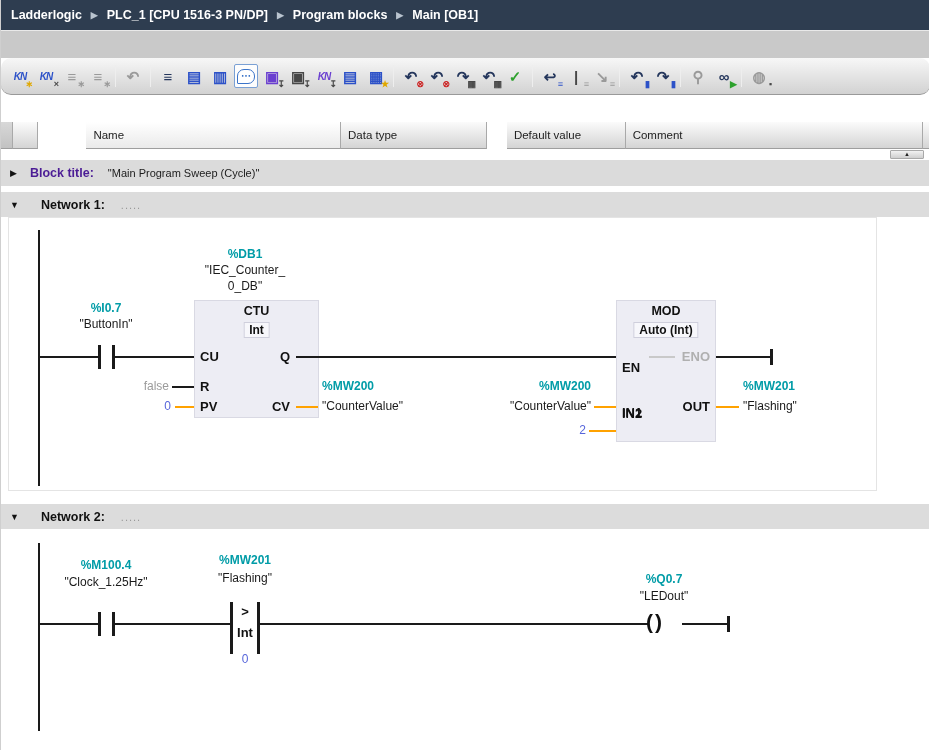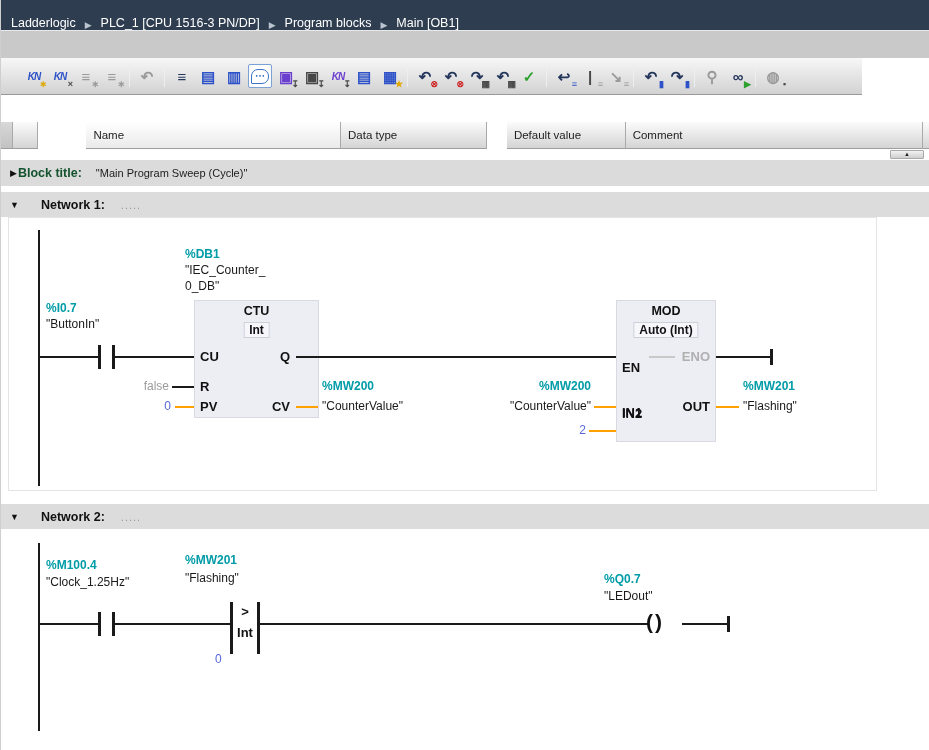--- a/index.html
+++ b/index.html
@@ -3,31 +3,31 @@
 <meta charset="utf-8">
 <style>
   * { margin:0; padding:0; box-sizing:border-box; }
   html,body { width:929px; height:750px; overflow:hidden; background:#fff;
               font-family:"Liberation Sans", sans-serif; }
   .app { position:absolute; inset:0; width:929px; height:750px; background:#fff;
          border-left:1px solid #cfcfcf; }
 
   
   .breadcrumb { position:absolute; left:0; top:0; width:929px; height:30px;
-    background:#2e3d50; color:#fff; display:flex; align-items:flex-end;
-    padding-left:10px; font-size:12.5px; font-weight:normal; }
+    background:#2e3d50; color:#fff; display:flex; align-items:center;
+    padding-left:10px; font-size:12.5px; font-weight:bold; }
   .bc-item { cursor:default; }
   .bc-sep { color:#b9c4cf; font-size:9px; margin:0 9px; }
 
   .graystrip { position:absolute; left:0; top:30px; width:929px; height:28px;
     background:#c9c9c9; border-top:1px solid #e9e9e9; }
 
-  .toolbar { position:absolute; left:0; top:58px; width:861px; height:37px;
+  .toolbar { position:absolute; left:0; top:58px; width:929px; height:37px;
     background:linear-gradient(#f7f7f7,#d2d2d2); border-bottom:1px solid #999;
-    display:flex; align-items:center; padding-left:20px; }
+    display:flex; align-items:center; padding-left:6px;border-radius:10px; }
   .tbtn { position:relative; width:24px; height:24px; margin:0 1px; display:inline-flex;
     align-items:center; justify-content:center; border-radius:2px; cursor:pointer; }
   .tactive { background:#fdfdfd; border:1px solid #7aa0d4; }
   .tg { font-size:15px; line-height:15px; font-weight:bold; }
   .tg-kn { font-size:10px; letter-spacing:-1px; font-style:italic; }
   .tg-bubble { font-size:10px; line-height:9px; color:#3b74c9; border:1.5px solid #3b74c9;
     border-radius:7px 7px 7px 1px; padding:1px 3px 3px 3px; background:#fff; font-weight:bold; }
   .tbadge { position:absolute; right:-1px; bottom:-1px; font-size:9px; line-height:9px;
     font-weight:bold; }
   .tsep { width:1px; height:22px; background:#a8a8a8; border-right:1px solid #eee;
@@ -55,41 +55,41 @@
   .th-fill { flex:1; border-right:none; }
 
   .splitstrip { position:absolute; left:0; top:149px; width:929px; height:11px; background:#fff; }
   .split-handle { position:absolute; right:6px; top:1px; width:34px; height:9px;
     background:linear-gradient(#f2f2f2,#cfcfcf); border:1px solid #a9a9a9; border-radius:1px;
     font-size:6px; line-height:7px; text-align:center; color:#222; cursor:pointer; }
 
   .blocktitle { position:absolute; left:0; top:160px; width:929px; height:26px;
     background:#dbdbdb; display:flex; align-items:center; }
   .tri { font-size:9px; color:#111; margin-left:9px; cursor:pointer; }
-  .bt-label { font-size:12.5px; font-weight:bold; color:#14532d; margin-left:1px; }
+  .bt-label { font-size:12.5px; font-weight:bold; color:#4c1d95; margin-left:13px; }
   .bt-value { font-size:11px; color:#1c1c1c; margin-left:14px; cursor:text; }
 
   .nethead { position:absolute; left:0; width:929px; height:25px; background:#dcdcdc;
     display:flex; align-items:center; cursor:default; }
   .net1 { top:192px; } .net2 { top:504px; }
   .net-label { font-size:12.5px; font-weight:bold; color:#111; margin-left:22px; }
   .net-dots { font-size:11px; color:#9a9a9a; margin-left:16px; letter-spacing:1px; cursor:text; }
 
   
   .panel1 { position:absolute; left:7px; top:217px; width:869px; height:274px;
     border:1px solid #e4e4e4; background:#fff; }
   .wire { position:absolute; background:#1a1a1a; }
   .wire-o { position:absolute; background:#ffa200; }
   .wire-g { position:absolute; background:#c9c9c9; }
   .rail { position:absolute; width:2px; background:#1a1a1a; }
   .cbar { position:absolute; width:3px; height:24px; background:#1a1a1a; cursor:pointer; }
   .tick { position:absolute; width:3px; height:16px; background:#1a1a1a; }
 
   .lbl { position:absolute; font-size:12px; color:#1a1a1a; white-space:nowrap; cursor:text; }
-  .lbl-c { text-align:left; }
+  .lbl-c { text-align:center; }
   .lbl-r { text-align:right; }
   .addr { color:#019ca7; font-weight:bold; }
   .const { color:#5766db; }
   .gray { color:#9b9b9b; }
 
   .fbox { position:absolute; background:#ededf4; border:1px solid #d9d9e3; cursor:pointer; }
   .fbox-title { position:absolute; left:0; right:0; top:3px; text-align:center;
     font-size:12.5px; font-weight:bold; color:#111; }
   .fbox-sub { position:absolute; left:50%; transform:translateX(-50%); top:21px;
     background:#f7f7fb; border:1px solid #cfcfdc; font-size:12px; font-weight:bold;

